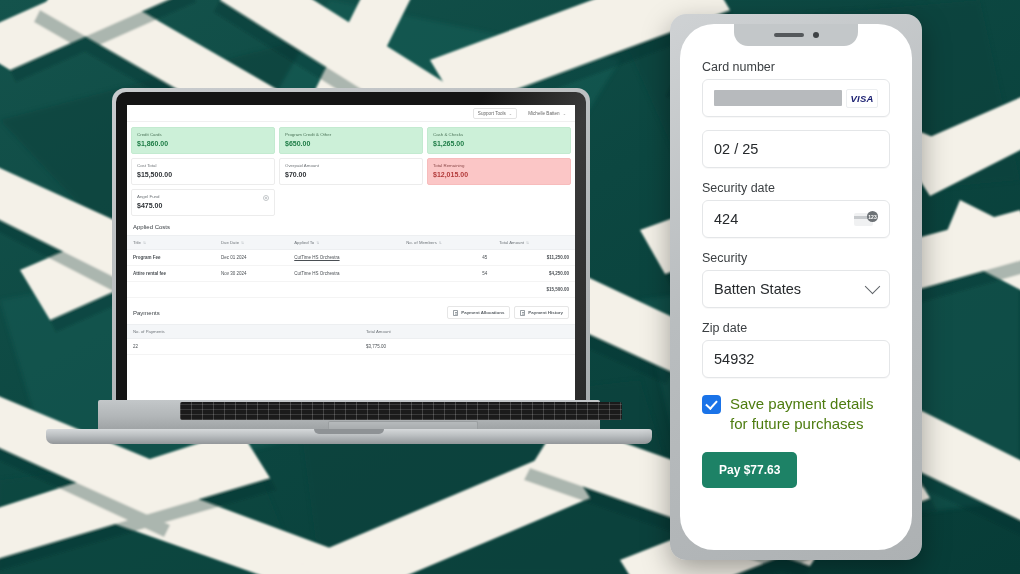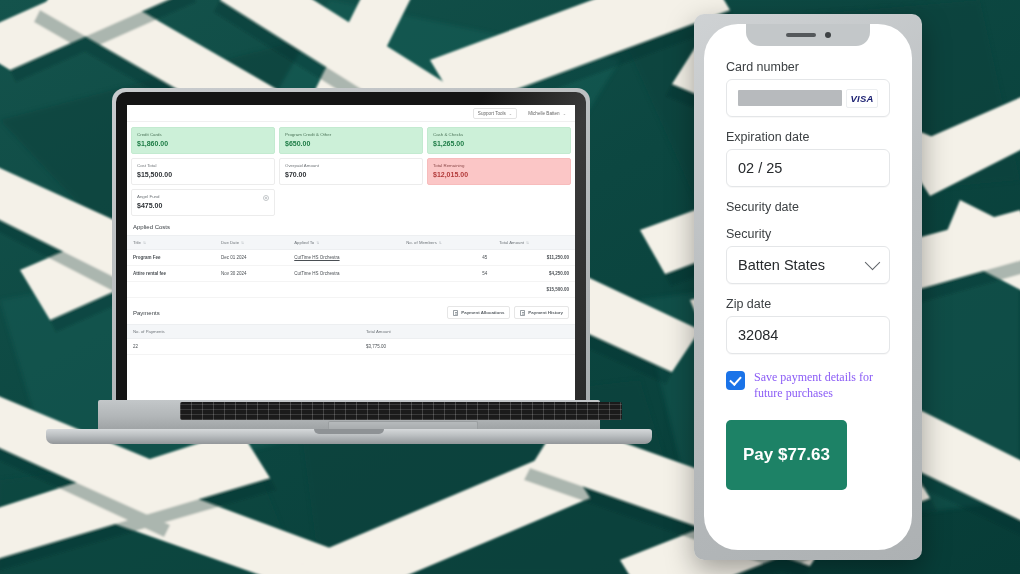--- a/index.html
+++ b/index.html
@@ -142,23 +142,23 @@
   }
   .sort-ar { color: #b8bdc2; font-size: 3.6px; margin-left: 2px; }
   .lnk-green { color: #1e9d5c; font-weight: bold; }
   .lnk-u { text-decoration: underline; }
   .ta-r { text-align: right; }
   .row-total td { border-bottom: 1px solid #f0f0f0; }
   .amt-b { font-weight: bold; color: #3b4045; }
 
   
   .phone {
-    position: absolute; left: 694px; top: 14px; width: 228px; height: 546px;
+    position: absolute; left: 670px; top: 14px; width: 252px; height: 546px;
     background: linear-gradient(150deg,#cfd2d4 0%, #b9bdbf 45%, #adb1b3 100%);
-    border-radius: 10px;
+    border-radius: 16px;
     padding: 10px;
     box-shadow: 0 10px 28px rgba(0,0,0,.35);
   }
   .phone-screen {
     width: 100%; height: 100%; background: #fff; border-radius: 34px;
     position: relative; overflow: hidden; padding: 36px 22px 0 22px;
   }
   .notch {
     position: absolute; left: 50%; top: 0; transform: translateX(-50%);
     width: 124px; height: 22px; background: #c3c7c9;
@@ -208,24 +208,24 @@
   .cb-row { display: flex; gap: 9px; margin: 16px 0 18px 0; align-items: flex-start; }
   .cb {
     width: 19px; height: 19px; background: #1a73e8; border-radius: 4px; flex: none;
     position: relative; margin-top: 1px;
   }
   .cb::after {
     content:''; position:absolute; left:6px; top:3px; width:5px; height:9px;
     border-right: 2.4px solid #fff; border-bottom: 2.4px solid #fff;
     transform: rotate(42deg);
   }
-  .cb-text { font-size: 12px; color: #8b5cf6; line-height: 1.32; font-family: Liberation Serif, serif; }
+  .cb-text { font-size: 15px; color: #4d7c0f; line-height: 1.32; }
   .pay-btn {
     display: inline-block; background: #1d8266; color: #fff;
-    font-size: 17px; font-weight: bold; padding: 25px 17px; border-radius: 5px;
+    font-size: 12px; font-weight: bold; padding: 11px 17px; border-radius: 5px;
   }
 </style>
 </head>
 <body>
 
 <div id="bg">
   <svg viewBox="0 0 1020 574" preserveAspectRatio="none">
     <defs>
       <linearGradient id="teal" x1="0" y1="0" x2="1" y2="1">
         <stop offset="0%" stop-color="#14534c"></stop>
@@ -437,39 +437,45 @@
 
     <div class="fld">
       <div class="fld-label">Card number</div>
       <div class="fld-box">
         <span class="redacted"></span>
         <span class="visa">VISA</span>
       </div>
     </div>
 
     <div class="fld">
-      <div class="fld-label">Expiration date</div>
       <div class="fld-box">02 / 25</div>
     </div>
 
     <div class="fld">
       <div class="fld-label">Security date</div>
+      <div class="fld-box">
+        <span>424</span>
+        <span class="cvc-ic">
+          <span class="cvc-card"></span>
+          <span class="cvc-badge">123</span>
+        </span>
+      </div>
     </div>
 
     <div class="fld">
       <div class="fld-label">Security</div>
       <div class="fld-box">
         <span>Batten States</span>
         <span class="sel-chev"></span>
       </div>
     </div>
 
     <div class="fld">
       <div class="fld-label">Zip date</div>
-      <div class="fld-box">32084</div>
+      <div class="fld-box">54932</div>
     </div>
 
     <div class="cb-row">
       <span class="cb"></span>
       <span class="cb-text">
         <span>Save payment details for</span>
         <span>future purchases</span>
       </span>
     </div>
 

